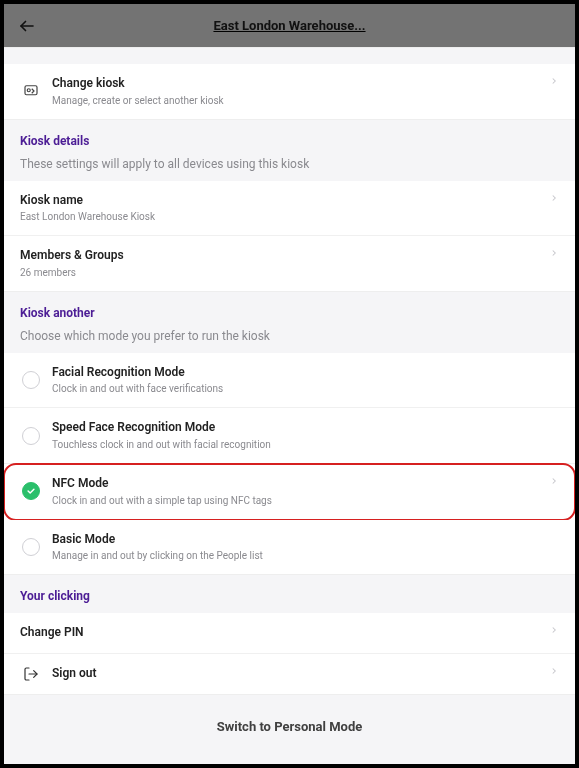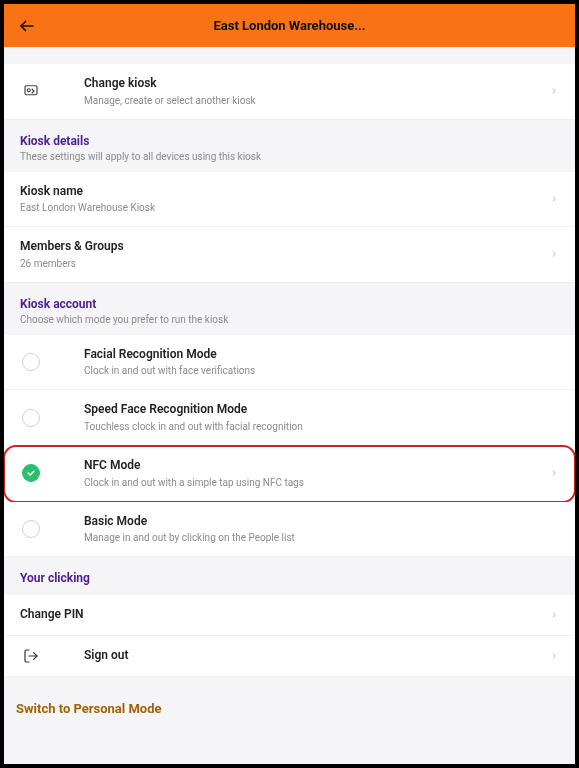--- a/index.html
+++ b/index.html
@@ -12,26 +12,27 @@
   }
   .frame {
     background: #f5f5f7;
     width: 579px;
     height: 768px;
     border: 4px solid #000;
     position: relative;
     overflow: hidden;
   }
   .header {
-    background: #f97316;
+    background: #737373;
     height: 44px;
     display: flex;
     align-items: center;
     position: relative;
     border-bottom: 1px solid #eee;
+    text-decoration: underline;
   }
   .back {
     position: absolute;
     left: 14px;
     top: 50%;
     transform: translateY(-50%);
     cursor: pointer;
   }
   .header-title {
     margin: 0 auto;
@@ -39,27 +40,25 @@
     font-weight: 700;
     color: #111;
   }
   .section {
     background: #fff;
     border-bottom: 1px solid #eee;
   }
   .gap { height: 16px; }
   .row {
     display: flex;
-    align-items: center;
     padding: 12px 16px;
     background: #fff;
     border-bottom: 1px solid #f0f0f0;
     cursor: pointer;
     position: relative;
-    gap: 32px;
   }
   .row:last-child { border-bottom: none; }
   .row .icon-slot {
     width: 22px;
     margin-right: 10px;
     display: flex;
     align-items: center;
     justify-content: center;
   }
   .row .texts { flex: 1; }
@@ -81,23 +80,23 @@
   }
   .section-header {
     padding: 14px 16px 10px 16px;
   }
   .section-header .sh-title {
     font-size: 12px;
     font-weight: 700;
     color: #4c1d95;
   }
   .section-header .sh-sub {
-    font-size: 10px;
+    font-size: 12px;
     color: #8a8a8f;
-    margin-top: 3px;
+    margin-top: 9px;
   }
   .radio {
     width: 18px;
     height: 18px;
     border-radius: 50%;
     border: 1.5px solid #d0d0d5;
     background: #fff;
   }
   .radio.checked {
     background: #2bbf6b;
@@ -105,26 +104,26 @@
     display: flex;
     align-items: center;
     justify-content: center;
   }
   .highlight {
     outline: 2px solid #d62020;
     outline-offset: -1px;
     border-radius: 12px;
   }
   .footer-link {
+    text-align: center;
     padding: 24px 0;
     font-size: 13px;
     font-weight: 700;
-    color: #a16207;
+    color: #404040;
     cursor: pointer;
-    margin-left: 12px;
   }
   svg { display: block; }
 </style>
 </head>
 <body>
 
 <div class="frame">
   <div class="header">
     <div class="back">
       <svg width="18" height="18" viewBox="0 0 24 24" fill="none" stroke="#111" stroke-width="2.2" stroke-linecap="round" stroke-linejoin="round">
@@ -176,21 +175,21 @@
         <div class="title">Members &amp; Groups</div>
         <div class="subtitle">26 members</div>
       </div>
       <svg class="chevron" width="10" height="10" viewBox="0 0 24 24" fill="none" stroke="currentColor" stroke-width="2.5">
           <polyline points="9 6 15 12 9 18"></polyline>
         </svg>
     </div>
   </div>
 
   <div class="section-header">
-    <div class="sh-title">Kiosk account</div>
+    <div class="sh-title">Kiosk another</div>
     <div class="sh-sub">Choose which mode you prefer to run the kiosk</div>
   </div>
 
   <div class="section">
     <div class="row">
       <div class="icon-slot">
           <div class="radio"></div>
         </div>
       <div class="texts">
         <div class="title">Facial Recognition Mode</div>

